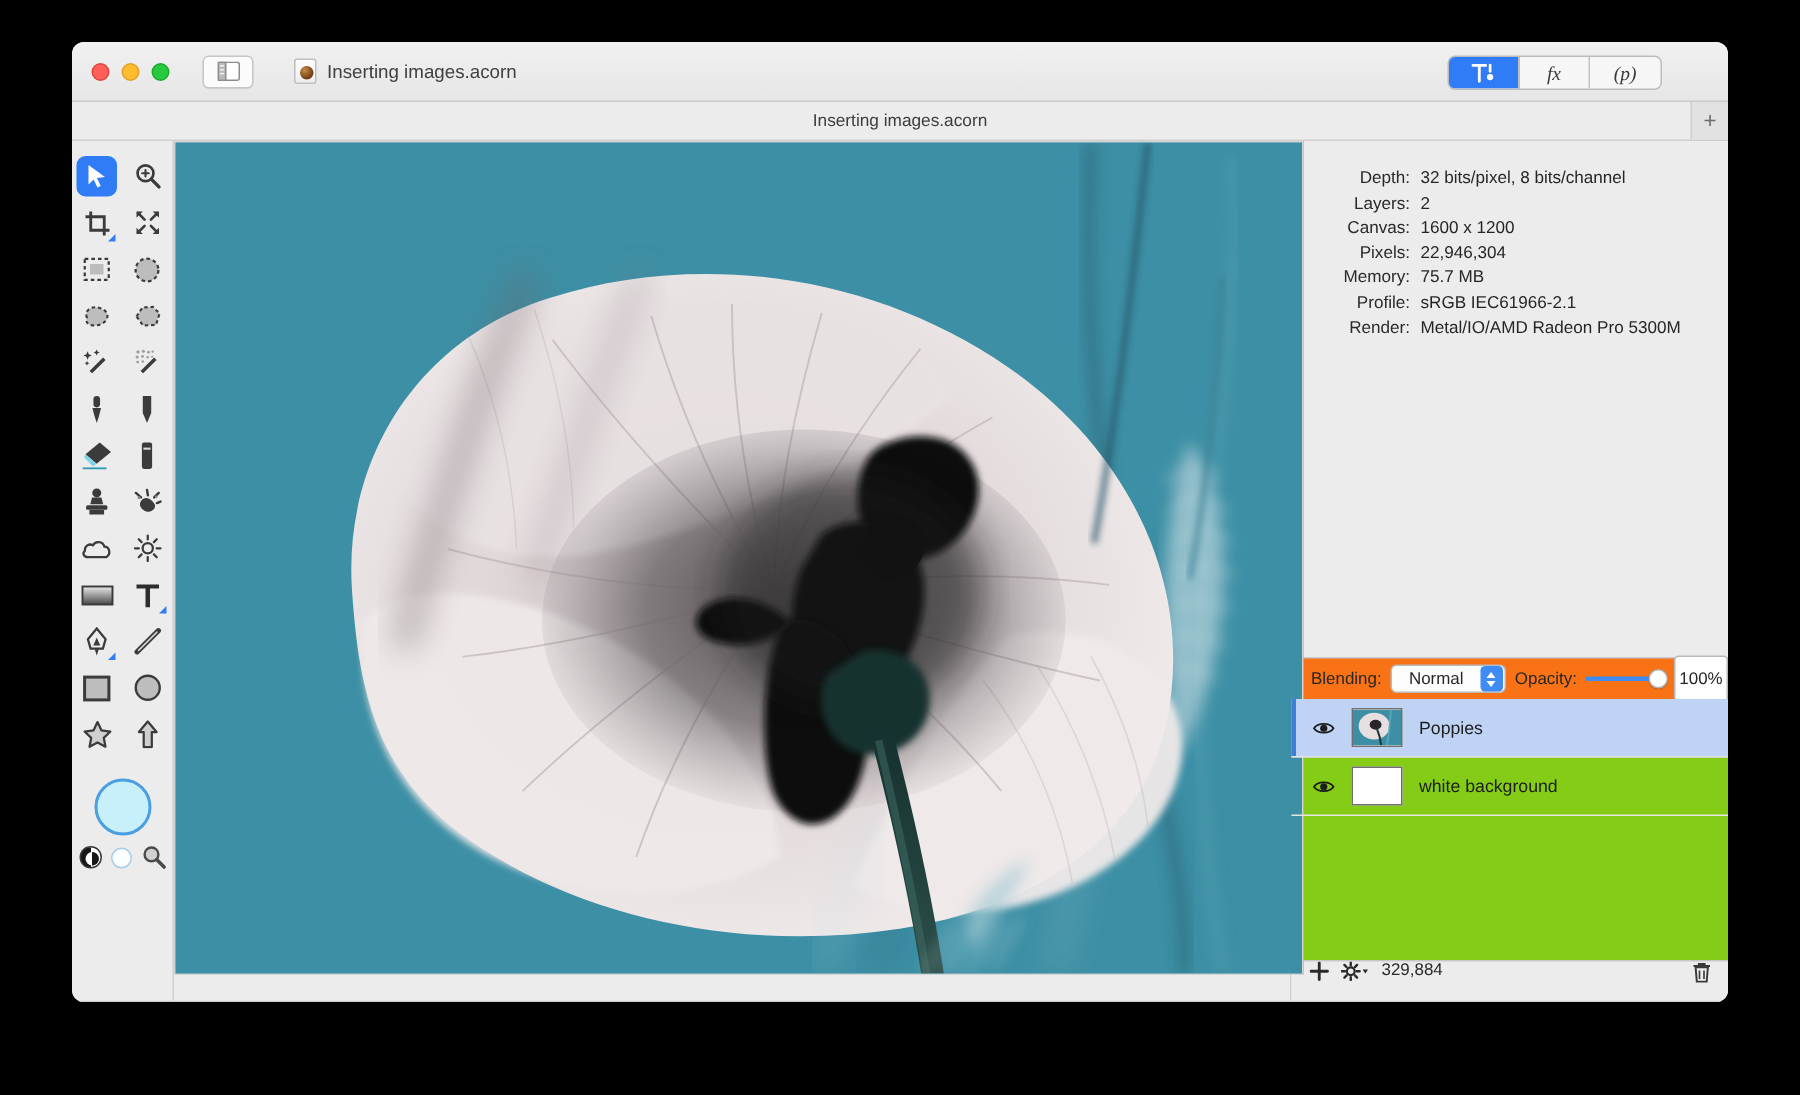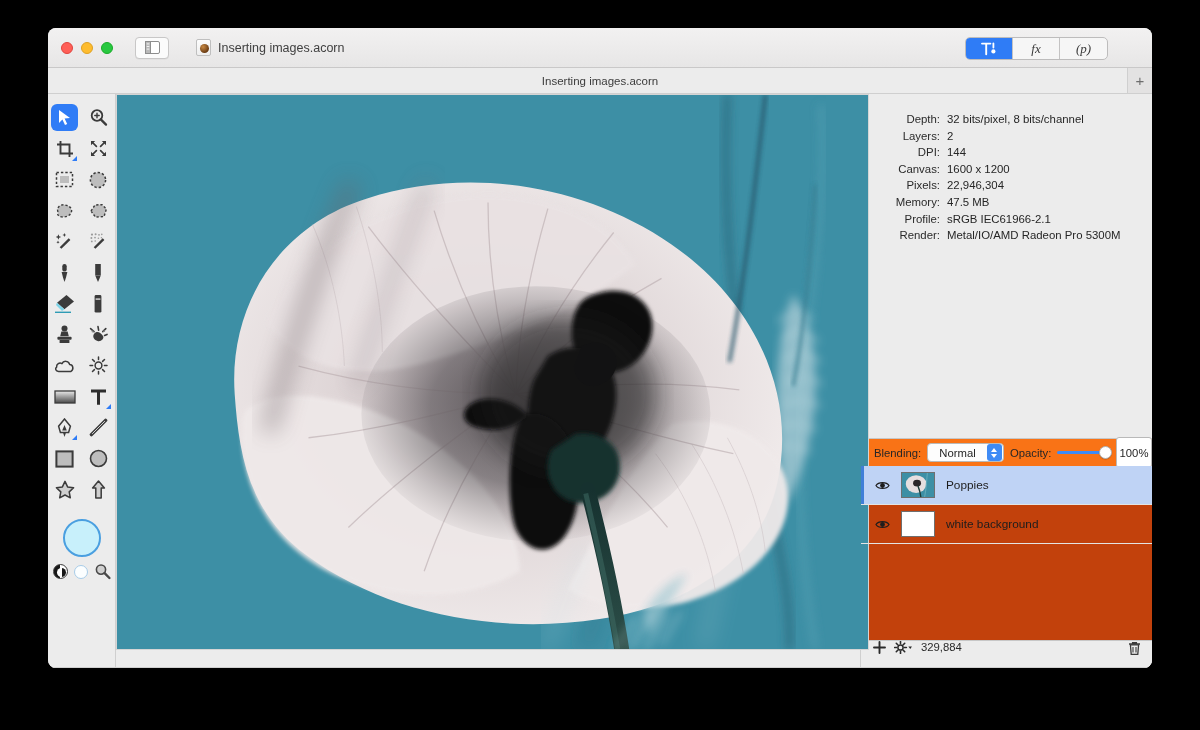--- a/index.html
+++ b/index.html
@@ -217,21 +217,21 @@
     background: #fff; border: 1px solid #b3b3b3;
     box-shadow: 0 .5px 1px rgba(0,0,0,.25);
   }
   .opval {
     width: 42px; height: 31px;
     border: 1px solid #b9b9b9; border-radius: 3px;
     background: #fff; font-size: 11.3px;
     display: flex; align-items: center; justify-content: center;
   }
 
-  .layerlist { flex: 1; background: #c2410c; }
+  .layerlist { flex: 1; background: #84cc16; }
   .layer {
     height: 39px;
     display: flex; align-items: center;
     padding-left: 14px; gap: 11px;
     border-bottom: 1px solid #e4e4e4;
     position: relative;
   }
   .layer.sel { background: #bfd3f5; }
   .layer.sel::before {
     content:""; position:absolute; left:0; top:0; bottom:0; width:3px; background:#3f7fd8;
@@ -694,34 +694,30 @@
       <div class="info">
         <div class="inforow">
           <span class="ikey">Depth:</span>
           <span class="ival">32 bits/pixel, 8 bits/channel</span>
         </div>
         <div class="inforow">
           <span class="ikey">Layers:</span>
           <span class="ival">2</span>
         </div>
         <div class="inforow">
-          <span class="ikey">DPI:</span>
-          <span class="ival">144</span>
-        </div>
-        <div class="inforow">
           <span class="ikey">Canvas:</span>
           <span class="ival">1600 x 1200</span>
         </div>
         <div class="inforow">
           <span class="ikey">Pixels:</span>
           <span class="ival">22,946,304</span>
         </div>
         <div class="inforow">
           <span class="ikey">Memory:</span>
-          <span class="ival">47.5 MB</span>
+          <span class="ival">75.7 MB</span>
         </div>
         <div class="inforow">
           <span class="ikey">Profile:</span>
           <span class="ival">sRGB IEC61966-2.1</span>
         </div>
         <div class="inforow">
           <span class="ikey">Render:</span>
           <span class="ival">Metal/IO/AMD Radeon Pro 5300M</span>
         </div>
       </div>

